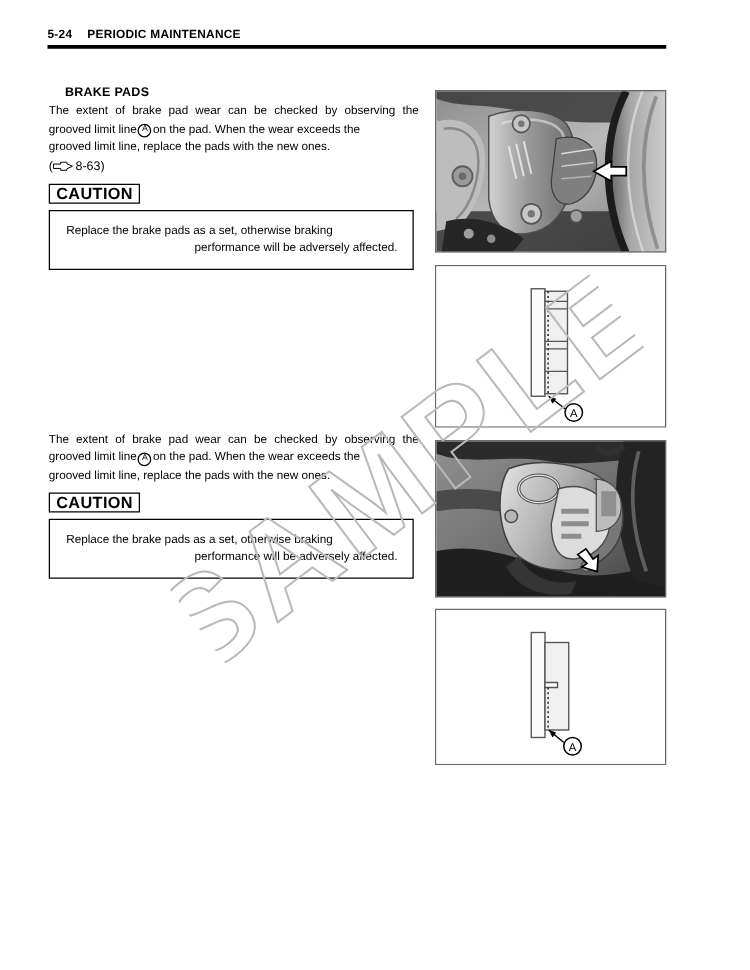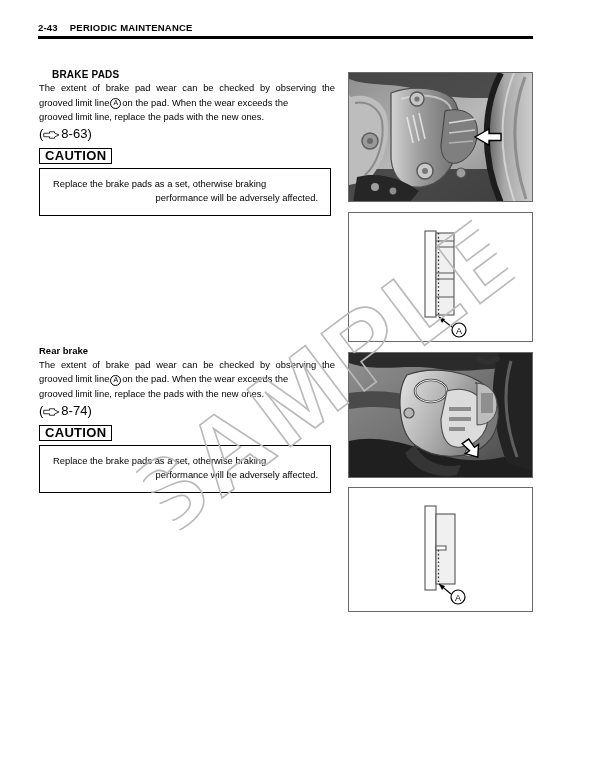--- a/index.html
+++ b/index.html
@@ -89,21 +89,21 @@
     height: 9px;
     line-height: 8px;
     text-align: center;
     font-size: 7px;
     font-weight: normal;
     vertical-align: 0.5px;
     margin: 0 1px;
   }
 
   .ref-line {
-    font-size: 13px;
+    font-size: 10px;
     line-height: 15px;
     margin: 1px 0 0 0;
     white-space: nowrap;
   }
   .hand-icon {
     display: inline-block;
     width: 17px;
     height: 8px;
     vertical-align: -1px;
     margin: 0 1px 0 0;
@@ -169,21 +169,21 @@
   }
   .watermark svg { display: block; width: 100%; height: 100%; }
 </style>
 </head>
 <body>
 
 <div class="page">
 
   <div class="header">
     <div class="header-line">
-      <span class="header-page-no">2-43</span><span>PERIODIC MAINTENANCE</span>
+      <span class="header-page-no">5-24</span><span>PERIODIC MAINTENANCE</span>
     </div>
     <div class="header-rule"></div>
   </div>
 
   <div class="col-text">
 
     <h1 class="sec-title">BRAKE PADS</h1>
 
     <p class="body-para"><span>The extent of brake pad wear can be checked by observing the</span>
       <span>grooved limit line</span><span class="circ">A</span><span>on the pad. When the wear exceeds the</span>
@@ -196,29 +196,25 @@
     <div class="caution-wrap">
       <div class="caution-tag">CAUTION</div>
       <div class="caution-box">
         <p class="caution-text"><span>Replace the brake pads as a set, otherwise braking</span>
           <span class="lastline">performance will be adversely affected.</span></p>
       </div>
     </div>
 
     <div style="height:128px"></div>
 
-    <h2 class="sub-title">Rear brake</h2>
 
     <p class="body-para"><span>The extent of brake pad wear can be checked by observing the</span>
       <span>grooved limit line</span><span class="circ">A</span><span>on the pad. When the wear exceeds the</span>
       <span class="lastline">grooved limit line, replace the pads with the new ones.</span></p>
 
-    <p class="ref-line"><span>(</span><span class="hand-icon"><svg viewBox="0 0 34 16" xmlns="http://www.w3.org/2000/svg">
-            <path d="M1.5 4.5 L13 4.5 L13 1.5 L23 1.5 L23 4 L32 8 L23 12 L23 14.5 L13 14.5 L13 11.5 L1.5 11.5 Z" fill="none" stroke="#000" stroke-width="1.6" stroke-linejoin="miter"></path>
-          </svg></span><span>8-74</span><span>)</span></p>
 
     <div class="caution-wrap">
       <div class="caution-tag">CAUTION</div>
       <div class="caution-box">
         <p class="caution-text"><span>Replace the brake pads as a set, otherwise braking</span>
           <span class="lastline">performance will be adversely affected.</span></p>
       </div>
     </div>
 
   </div>

